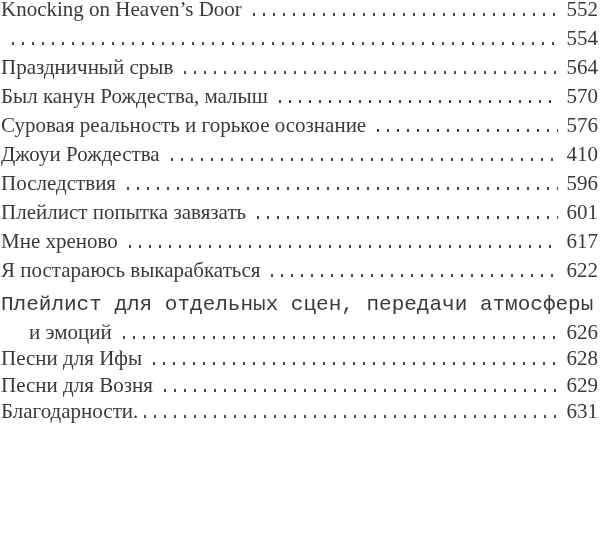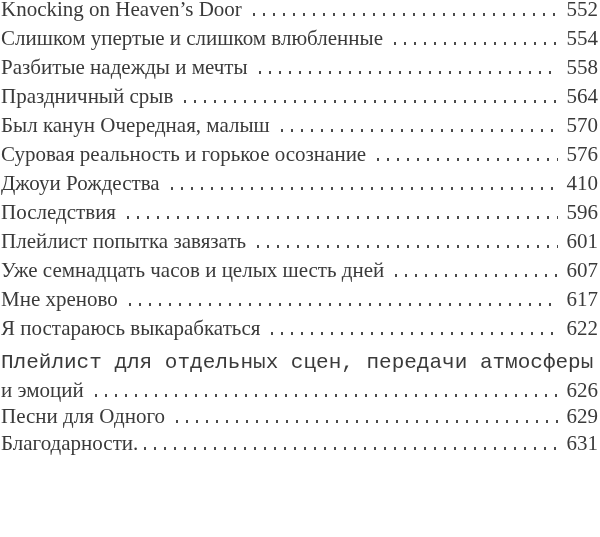--- a/index.html
+++ b/index.html
@@ -43,50 +43,44 @@
   .page {
     flex: 0 0 auto;
     min-width: 33px;
     text-align: right;
     white-space: nowrap;
   }
   .wrap-line1 {
     white-space: nowrap;
     font-family: Liberation Mono, monospace;
   }
-  .indent { }
+  .indent { padding-left: 28px; }
 </style>
 </head>
 <body>
 
 <div class="toc">
 
   <div class="s1">
     <div class="row">
       <span class="title">Knocking on Heaven’s Door</span>
       <span class="leader"></span>
       <span class="page">552</span>
     </div>
     <div class="row">
-      <span class="title">Слишком упертые и слишком влюбленные</span>
       <span class="leader"></span>
       <span class="page">554</span>
-    </div>
-    <div class="row">
-      <span class="title">Разбитые надежды и мечты</span>
-      <span class="leader"></span>
-      <span class="page">558</span>
     </div>
     <div class="row">
       <span class="title">Праздничный срыв</span>
       <span class="leader"></span>
       <span class="page">564</span>
     </div>
     <div class="row">
-      <span class="title">Был канун Очередная, малыш</span>
+      <span class="title">Был канун Рождества, малыш</span>
       <span class="leader"></span>
       <span class="page">570</span>
     </div>
     <div class="row">
       <span class="title">Суровая реальность и горькое осознание</span>
       <span class="leader"></span>
       <span class="page">576</span>
     </div>
     <div class="row">
       <span class="title">Джоуи Рождества</span>
@@ -97,25 +91,20 @@
       <span class="title">Последствия</span>
       <span class="leader"></span>
       <span class="page">596</span>
     </div>
     <div class="row">
       <span class="title">Плейлист попытка завязать</span>
       <span class="leader"></span>
       <span class="page">601</span>
     </div>
     <div class="row">
-      <span class="title">Уже семнадцать часов и целых шесть дней</span>
-      <span class="leader"></span>
-      <span class="page">607</span>
-    </div>
-    <div class="row">
       <span class="title">Мне хреново</span>
       <span class="leader"></span>
       <span class="page">617</span>
     </div>
     <div class="row">
       <span class="title">Я постараюсь выкарабкаться</span>
       <span class="leader"></span>
       <span class="page">622</span>
     </div>
   </div>
@@ -123,21 +112,26 @@
   <div class="s2">
     <div class="row">
       <span class="wrap-line1">Плейлист для отдельных сцен, передачи атмосферы</span>
     </div>
     <div class="row indent">
       <span class="title">и эмоций</span>
       <span class="leader"></span>
       <span class="page">626</span>
     </div>
     <div class="row">
-      <span class="title">Песни для Одного</span>
+      <span class="title">Песни для Ифы</span>
+      <span class="leader"></span>
+      <span class="page">628</span>
+    </div>
+    <div class="row">
+      <span class="title">Песни для Возня</span>
       <span class="leader"></span>
       <span class="page">629</span>
     </div>
     <div class="row">
       <span class="title">Благодарности.</span>
       <span class="leader tight"></span>
       <span class="page">631</span>
     </div>
   </div>
 

